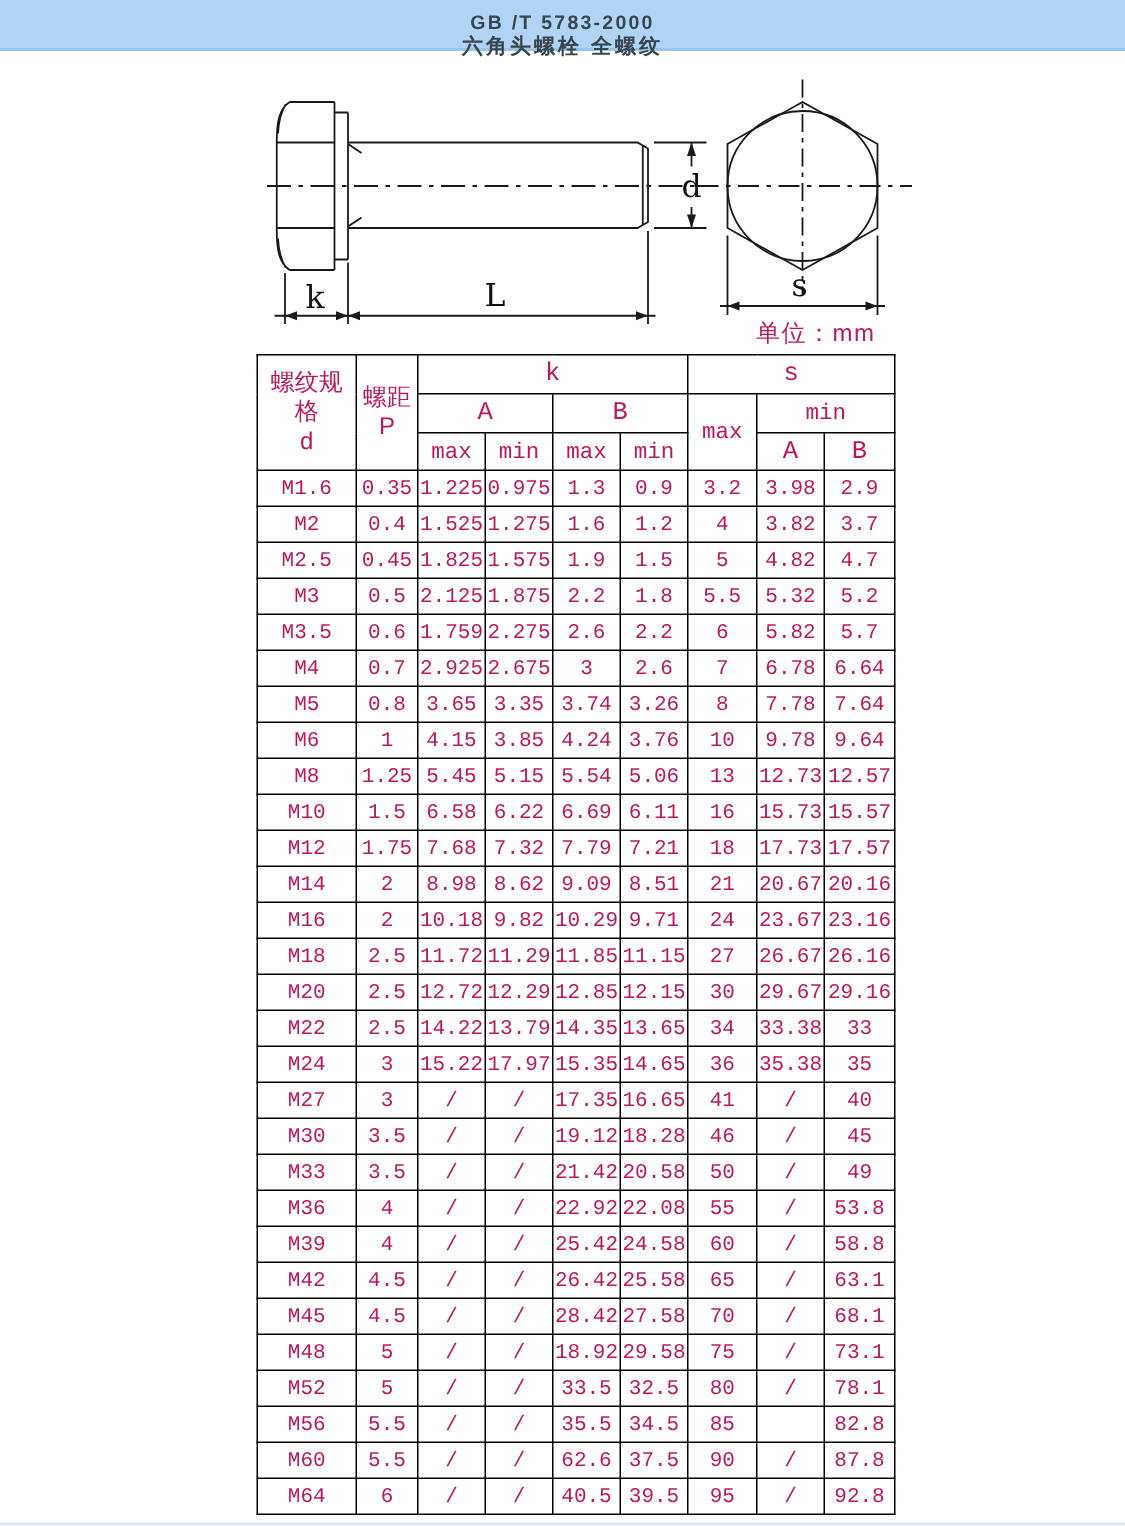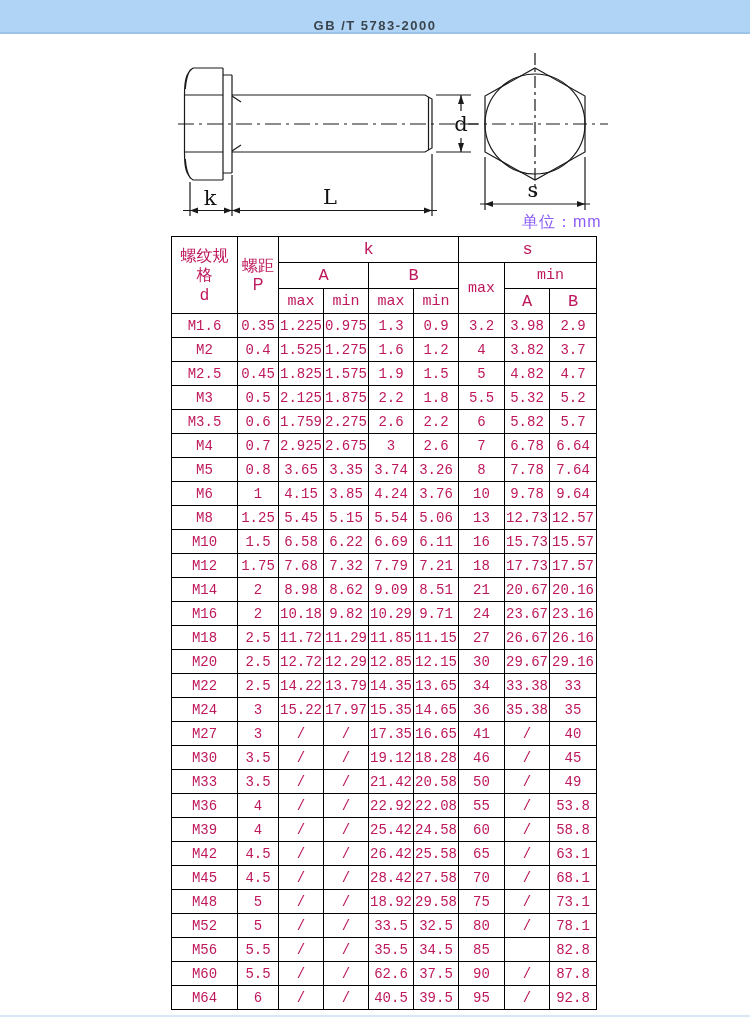--- a/index.html
+++ b/index.html
@@ -1,29 +1,29 @@
 <!DOCTYPE html>
 <html><head>
 <meta charset="utf-8">
 <style>
   html,body{margin:0;padding:0;background:#fff;}
   .page{position:relative;width:750px;height:1017px;background:#ffffff;overflow:hidden;
         font-family:"Liberation Sans",sans-serif;}
   
   .band{position:absolute;left:0;top:0;width:750px;height:34px;background:#b0d4f5;
         border-bottom:2px solid #9cc3e8;text-align:center;color:#3a454e;box-sizing:border-box;}
-  .band-line1{font-size:13px;letter-spacing:1.5px;padding-top:18px;font-weight:bold;}
+  .band-line1{font-size:13px;letter-spacing:1.5px;padding-top:7px;font-weight:bold;}
   .band-line2{font-size:14px;font-weight:bold;letter-spacing:2px;}
   
   .drawing-svg{position:absolute;left:170px;top:50px;}
   .drawing-svg path,.drawing-svg line,.drawing-svg polygon.outline,
   .drawing-svg circle{fill:none;stroke:#1a1a1a;stroke-width:1.2;}
   .drawing-svg polygon.arrow{fill:#1a1a1a;stroke:none;}
   .dim-label{font-family:"DejaVu Serif","Liberation Serif",serif;font-size:21px;fill:#111;}
-  .unit-label{position:absolute;left:522px;top:212px;font-size:16px;color:#8b5cf6;
+  .unit-label{position:absolute;left:504px;top:212px;font-size:16px;color:#be185d;
               font-family:"Liberation Sans",sans-serif;letter-spacing:1px;}
   
   .spec-table{position:absolute;left:171px;top:236px;border-collapse:collapse;table-layout:fixed;
               font-family:"Liberation Mono","DejaVu Sans Mono",monospace;color:#be185d;}
   .spec-table th,.spec-table td{border:1px solid #000;text-align:center;vertical-align:middle;
               padding:0;overflow:hidden;}
   .spec-table td{height:23px;font-size:14px;}
   .spec-table th{font-weight:normal;}
   .th-cjk{font-size:16px;line-height:1.2;white-space:pre-line;
           font-family:"Liberation Sans",sans-serif;}
@@ -32,20 +32,21 @@
   .hrow1{height:26px;} .hrow2{height:26px;} .hrow3{height:25px;}
   .bottom-edge{position:absolute;left:0;bottom:0;width:750px;height:2px;background:#d9e8f7;}
 </style>
 </head>
 <body>
 
 <div class="page">
 
   <div class="band">
     <div class="band-line1">GB /T 5783-2000</div>
+    <div class="band-line2">六角头螺栓 全螺纹</div>
   </div>
 
   <svg class="drawing-svg" width="470" height="185" viewBox="0 0 470 185">
 
     <g>
 
       <path d="M23,18 H53 M23,130 H53 M53,18 V130
                M23,18 C16,23 14.5,31 14.5,45 L14.5,103 C14.5,117 16,125 23,130
                M14.5,45 H53 M14.5,102 H53
                M20.5,19.5 C17,25 15.8,31 15.3,39

